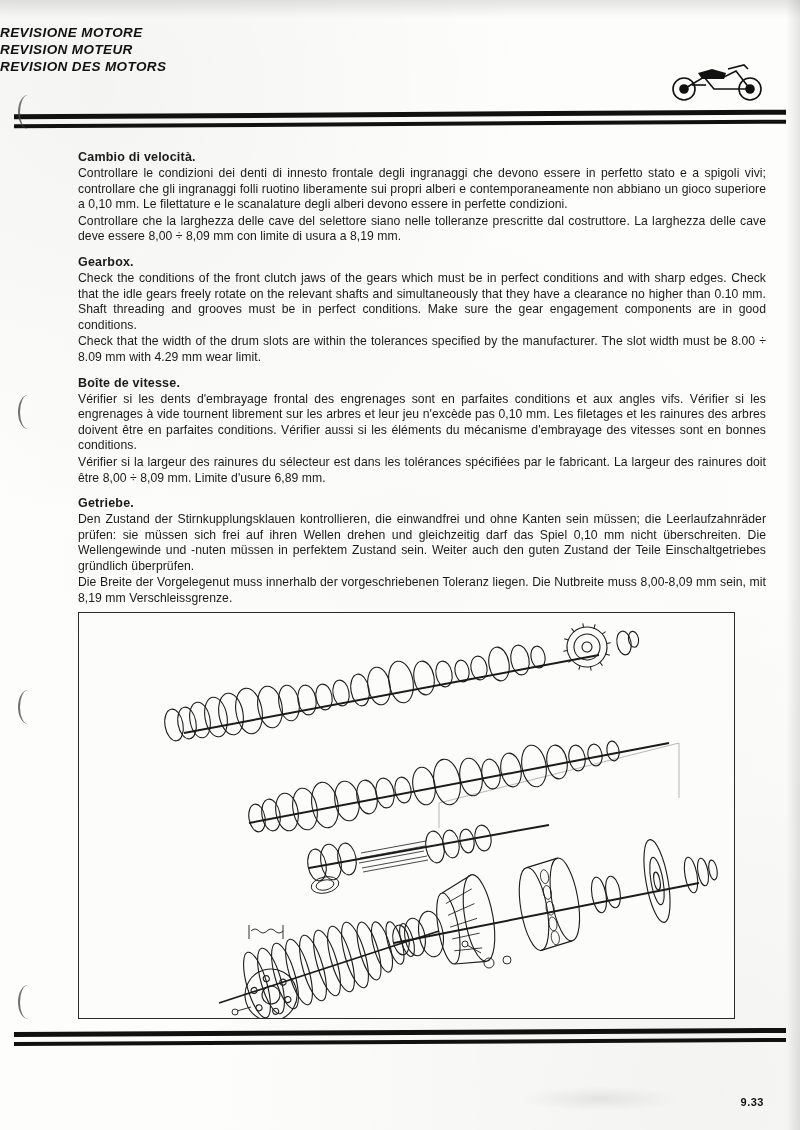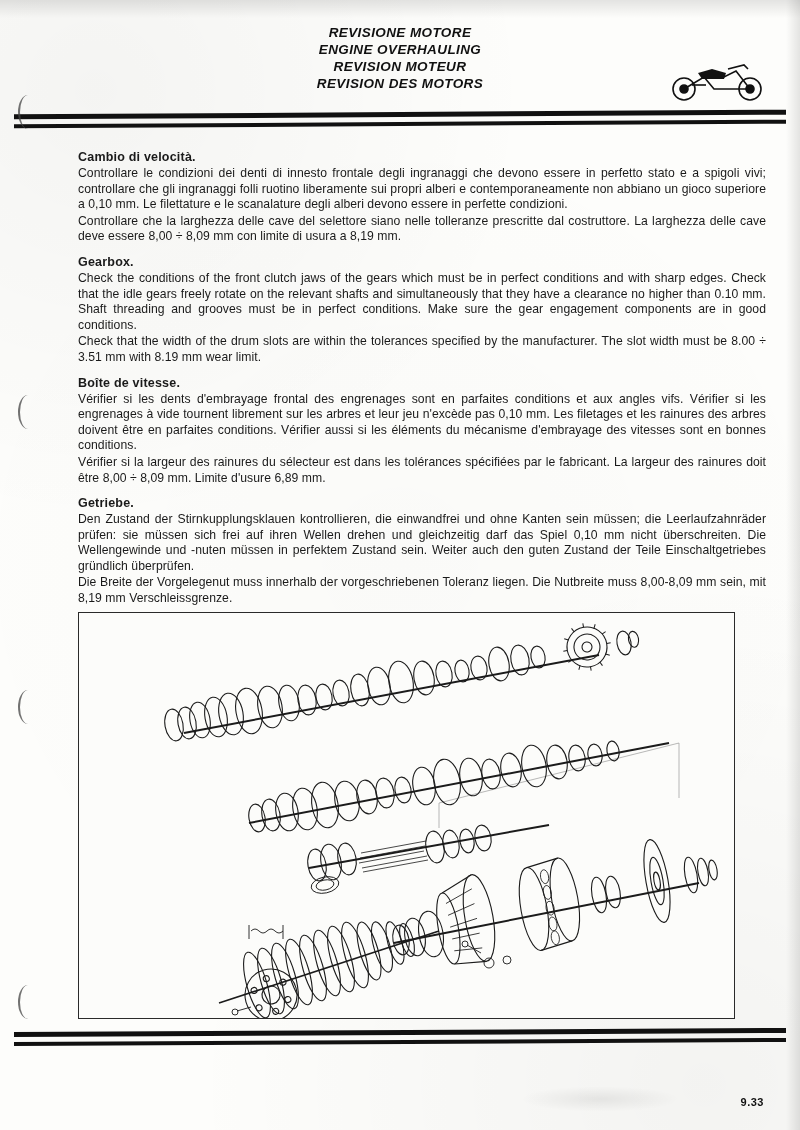--- a/index.html
+++ b/index.html
@@ -25,21 +25,21 @@
       radial-gradient(circle at 88% 96%, rgba(0,0,0,0.04) 0%, rgba(0,0,0,0) 40%),
       radial-gradient(circle at 50% 50%, rgba(0,0,0,0.012) 0%, rgba(0,0,0,0) 70%);
   }
 
   
   .header {
     position: absolute;
     top: 24px;
     left: 0;
     width: 800px;
-    text-align: center;
+    text-align: left;
   }
   .header .line {
     font-weight: bold;
     font-style: italic;
     font-size: 13.5px;
     letter-spacing: 0.4px;
     line-height: 17px;
     color: #111;
   }
 
@@ -169,21 +169,20 @@
 </head>
 <body>
 
 <div class="page">
 
   <div class="edge-shadow-top"></div>
   <div class="edge-shadow-right"></div>
 
   <div class="header">
     <div class="line">REVISIONE MOTORE</div>
-    <div class="line">ENGINE OVERHAULING</div>
     <div class="line">REVISION MOTEUR</div>
     <div class="line">REVISION DES MOTORS</div>
   </div>
 
   <div class="moto-icon">
     <svg viewBox="0 0 110 48" width="110" height="48" aria-hidden="true">
       <g stroke="#111" stroke-width="1.6" fill="none">
         <circle cx="22" cy="34" r="11"></circle>
         <circle cx="88" cy="34" r="11"></circle>
         <circle cx="22" cy="34" r="4" fill="#111"></circle>
@@ -211,21 +210,21 @@
 
     <div>
       <p class="sec-title">Cambio di velocità.</p>
       <p class="para">Controllare le condizioni dei denti di innesto frontale degli ingranaggi che devono essere in perfetto stato e a spigoli vivi; controllare che gli ingranaggi folli ruotino liberamente sui propri alberi e contemporaneamente non abbiano un gioco superiore a 0,10 mm. Le filettature e le scanalature degli alberi devono essere in perfette condizioni.</p>
       <p class="para last">Controllare che la larghezza delle cave del selettore siano nelle tolleranze prescritte dal costruttore. La larghezza delle cave deve essere 8,00 ÷ 8,09 mm con limite di usura a 8,19 mm.</p>
     </div>
 
     <div>
       <p class="sec-title">Gearbox.</p>
       <p class="para">Check the conditions of the front clutch jaws of the gears which must be in perfect conditions and with sharp edges. Check that the idle gears freely rotate on the relevant shafts and simultaneously that they have a clearance no higher than 0.10 mm. Shaft threading and grooves must be in perfect conditions. Make sure the gear engagement components are in good conditions.</p>
-      <p class="para last">Check that the width of the drum slots are within the tolerances specified by the manufacturer. The slot width must be 8.00 ÷ 3.51 mm with 8.19 mm wear limit.</p>
+      <p class="para last">Check that the width of the drum slots are within the tolerances specified by the manufacturer. The slot width must be 8.00 ÷ 8.09 mm with 4.29 mm wear limit.</p>
     </div>
 
     <div>
       <p class="sec-title">Boîte de vitesse.</p>
       <p class="para">Vérifier si les dents d'embrayage frontal des engrenages sont en parfaites conditions et aux angles vifs. Vérifier si les engrenages à vide tournent librement sur les arbres et leur jeu n'excède pas 0,10 mm. Les filetages et les rainures des arbres doivent être en parfaites conditions. Vérifier aussi si les éléments du mécanisme d'embrayage des vitesses sont en bonnes conditions.</p>
       <p class="para last">Vérifier si la largeur des rainures du sélecteur est dans les tolérances spécifiées par le fabricant. La largeur des rainures doit être 8,00 ÷ 8,09 mm. Limite d'usure 6,89 mm.</p>
     </div>
 
     <div>
       <p class="sec-title">Getriebe.</p>

